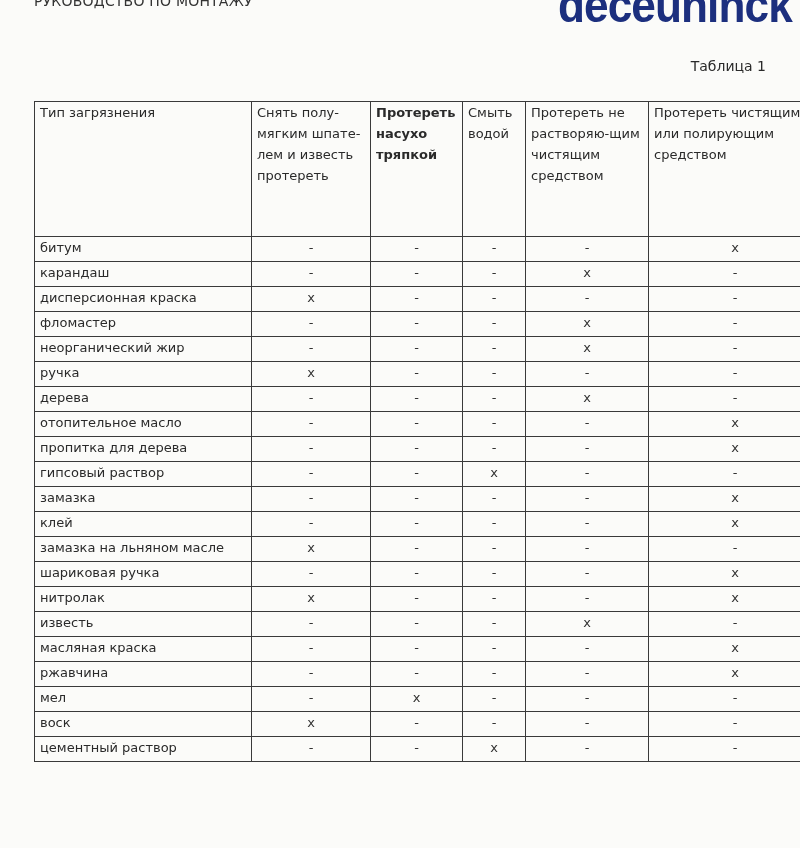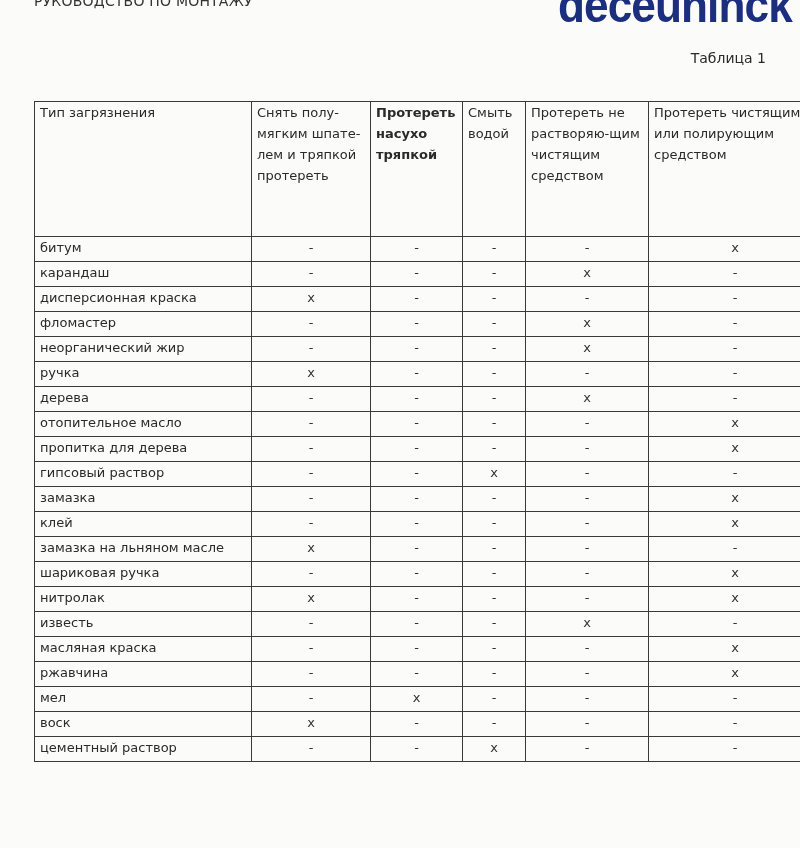--- a/index.html
+++ b/index.html
@@ -15,21 +15,21 @@
     font-size: 14px; color: #333; letter-spacing: 0.2px;
     white-space: nowrap;
   }
   .logo {
     position: absolute; left: 558px; top: -22px;
     font-family: "Liberation Sans", sans-serif;
     font-weight: bold; font-size: 48px; color: #1c2f7e;
     letter-spacing: -1px; transform: scaleX(0.92); transform-origin: left top;
   }
   .table-caption {
-    position: absolute; right: 34px; top: 50px;
+    position: absolute; right: 34px; top: 58px;
     font-size: 14px; color: #2a2a2a;
   }
   table {
     position: absolute; left: 34px; top: 101px;
     width: 788px;
     border-collapse: collapse;
     font-size: 13px;
   }
   td, th {
     border: 1.5px solid #3a3a3a;
@@ -53,21 +53,21 @@
 <body>
 
 <div class="header-left">РУКОВОДСТВО ПО МОНТАЖУ</div>
 <div class="logo">deceuninck</div>
 <div class="table-caption">Таблица 1</div>
 
 <table>
   <thead>
     <tr>
       <th class="c0">Тип загрязнения</th>
-      <th class="c1">Снять полу-мягким шпате-лем и тряпкой протереть</th>
+      <th class="c1">Снять полу-мягким шпате-лем и известь протереть</th>
       <th class="c2">Протереть насухо тряпкой</th>
       <th class="c3">Смыть водой</th>
       <th class="c4">Протереть не растворяю-щим чистящим средством</th>
       <th class="c5">Протереть чистящим или полирующим средством</th>
     </tr>
   </thead>
   <tbody id="table-body">
       <tr>
         <td>битум</td>
         <td class="mark">-</td>

